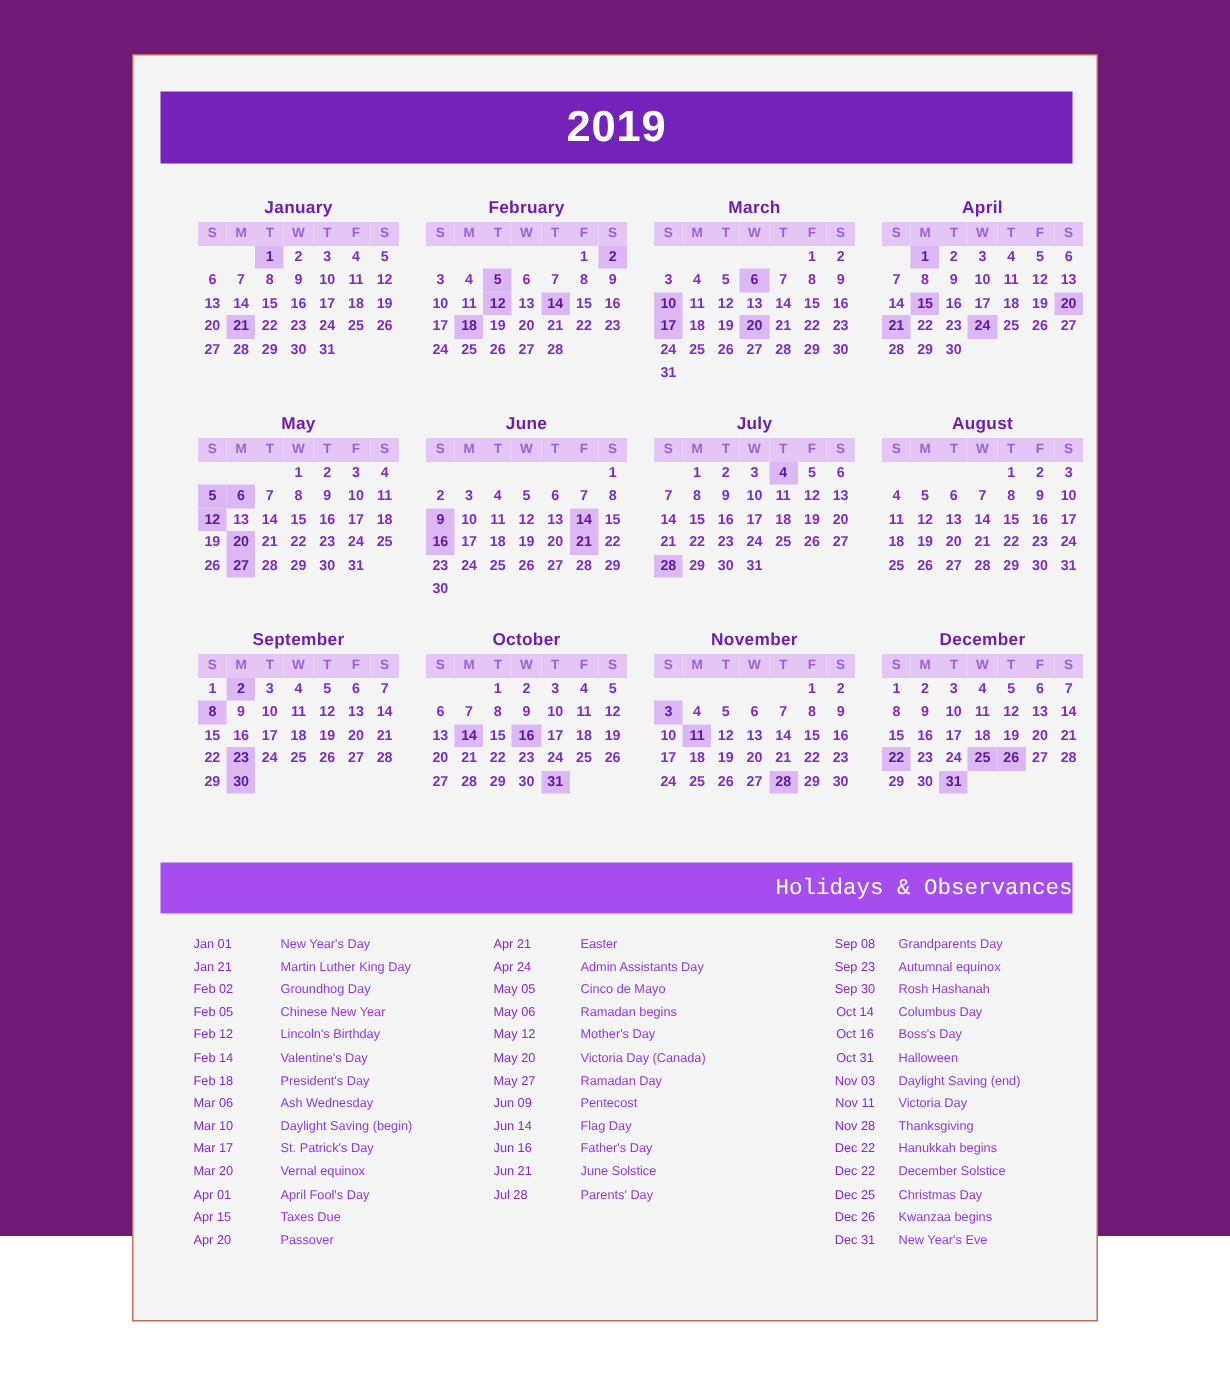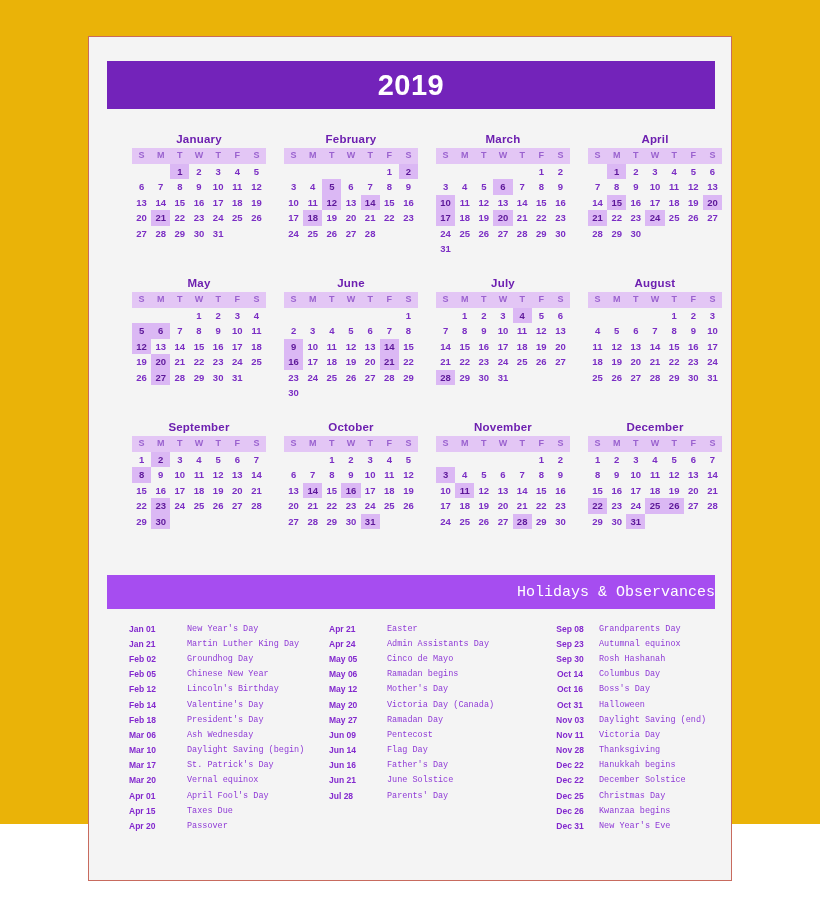--- a/index.html
+++ b/index.html
@@ -11,21 +11,21 @@
     width: 820px;
     height: 920px;
     font-family: "Liberation Sans", sans-serif;
     overflow: hidden;
   }
   #page {
     position: absolute;
     left: 0; top: 0;
     width: 820px;
     height: 824px;
-    background: #eab308;
+    background: #701a75;
   }
   #sheet {
     position: absolute;
     left: 88px;
     top: 36px;
     width: 644px;
     height: 845px;
     background: #f4f4f4;
     border: 1px solid #c86b5e;
     box-sizing: border-box;
@@ -128,29 +128,28 @@
     flex-direction: column;
   }
   .hol-row {
     display: flex;
     height: 15.2px;
     align-items: center;
   }
   .hol-date {
     width: 58px;
     font-size: 8.5px;
-    font-weight: bold;
+    font-weight: normal;
     color: #8329ce;
     white-space: nowrap;
   }
   .hol-name {
     font-size: 8.5px;
     color: #8f3ad6;
     white-space: nowrap;
-    font-family: Liberation Mono, monospace;
   }
   .hol-col-0 { padding-left: 22px; }
   .hol-col-1 { padding-left: 10px; }
   .hol-col-2 { padding-left: 10px; text-align: center; }
 </style>
 </head>
 <body>
 
 <div id="page">
   <div id="sheet">

